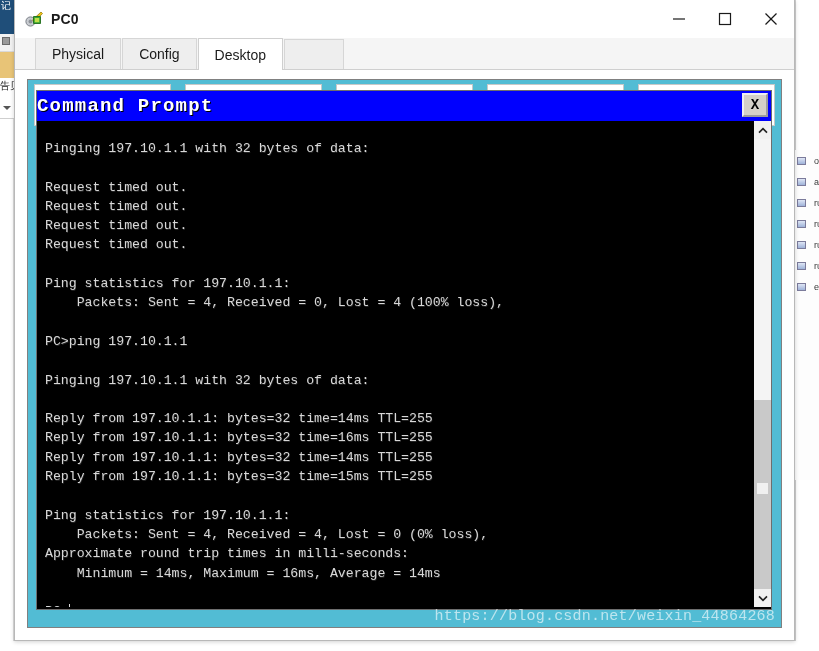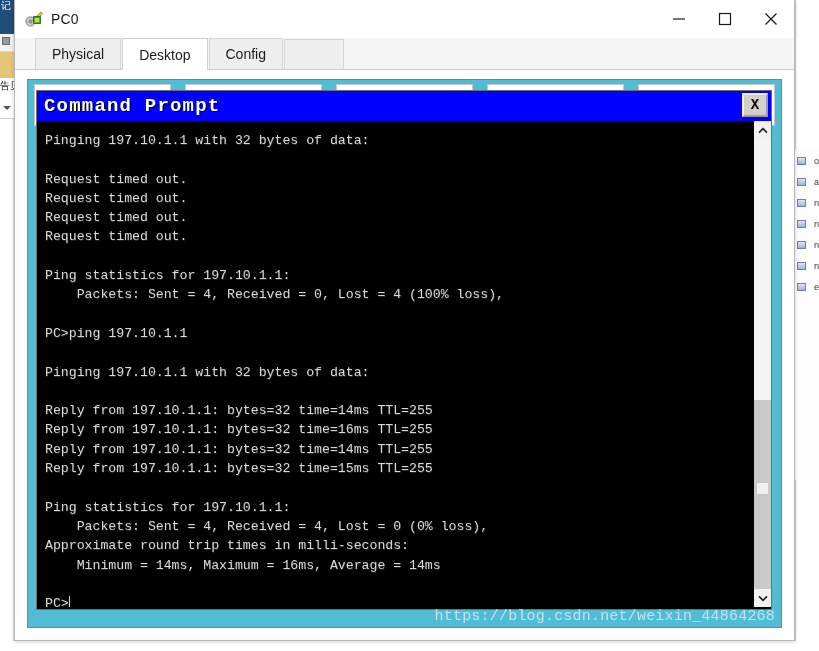--- a/index.html
+++ b/index.html
@@ -96,21 +96,21 @@
     border: 1px solid #b8b8b8;
     border-top: none;
     box-shadow: 0 1px 4px rgba(0,0,0,.18);
   }
 
   .titlebar {
     position: relative;
     height: 38px;
     background: #ffffff;
     border-bottom: 1px solid #ffffff;
-    display: flex; align-items: center;
+    display: flex; align-items: center; font-weight: bold;
   }
   .title-icon {
     width: 20px; height: 20px; margin-left: 9px; margin-right: 7px;
     position: relative; flex: 0 0 auto;
   }
   .title-text {
     font-size: 14px; color: #1a1a1a;
     letter-spacing: .2px;
   }
   .winbtns {
@@ -208,21 +208,20 @@
     height: 30px;
     background: #0000ff;
     display: flex; align-items: center;
     flex: 0 0 auto;
   }
   .cmd-title-text {
     font-family: "Liberation Mono", "DejaVu Sans Mono", monospace;
     font-size: 19px; font-weight: bold;
     color: #ffffff;
     letter-spacing: 1.2px;
-    margin-left: 7px;
     text-shadow: 1px 1px 0 #000;
   }
   .cmd-close {
     position: absolute; right: 3px; top: 2px;
     width: 26px; height: 24px;
     background: #d4d0c8;
     border: 2px outset #f0f0f0;
     display: flex; align-items: center; justify-content: center;
     font-family: "Liberation Mono", monospace;
     font-size: 14px; font-weight: bold; color: #000;
@@ -231,21 +230,21 @@
 
   .cmd-main {
     position: relative;
     flex: 1 1 auto;
     display: flex;
     background: #000000;
     min-height: 0;
   }
   .cmd-text {
     flex: 1 1 auto;
-    padding: 10px 0 0 8px;
+    padding: 18px 0 0 8px;
     color: #d8d8d8;
     font-family: "Liberation Mono", "DejaVu Sans Mono", monospace;
     font-size: 13.2px;
     line-height: 19.3px;
     white-space: pre;
     overflow: hidden;
     text-shadow: 0.5px 0.5px 0 rgba(255,255,255,.15);
   }
   .cmd-text .line { height: 19.3px; }
   .caret {
@@ -379,25 +378,25 @@
             <line x1="12.5" y1="1.5" x2="1.5" y2="12.5" stroke="#1a1a1a" stroke-width="1.2"></line>
           </svg>
         </div>
       </div>
     </div>
 
     <div class="tabstrip">
       <div class="tab">
         <span>Physical</span>
       </div>
+      <div class="tab">
+        <span>Config</span>
+      </div>
       <div class="tab active">
         <span>Desktop</span>
-      </div>
-      <div class="tab">
-        <span>Config</span>
       </div>
       <div class="tab-filler"></div>
     </div>
 
     <div class="pc-body">
       <div class="desktop-panel">
 
         <div class="app-row">
           <div class="app-btn"></div>
           <div class="app-btn"></div>

